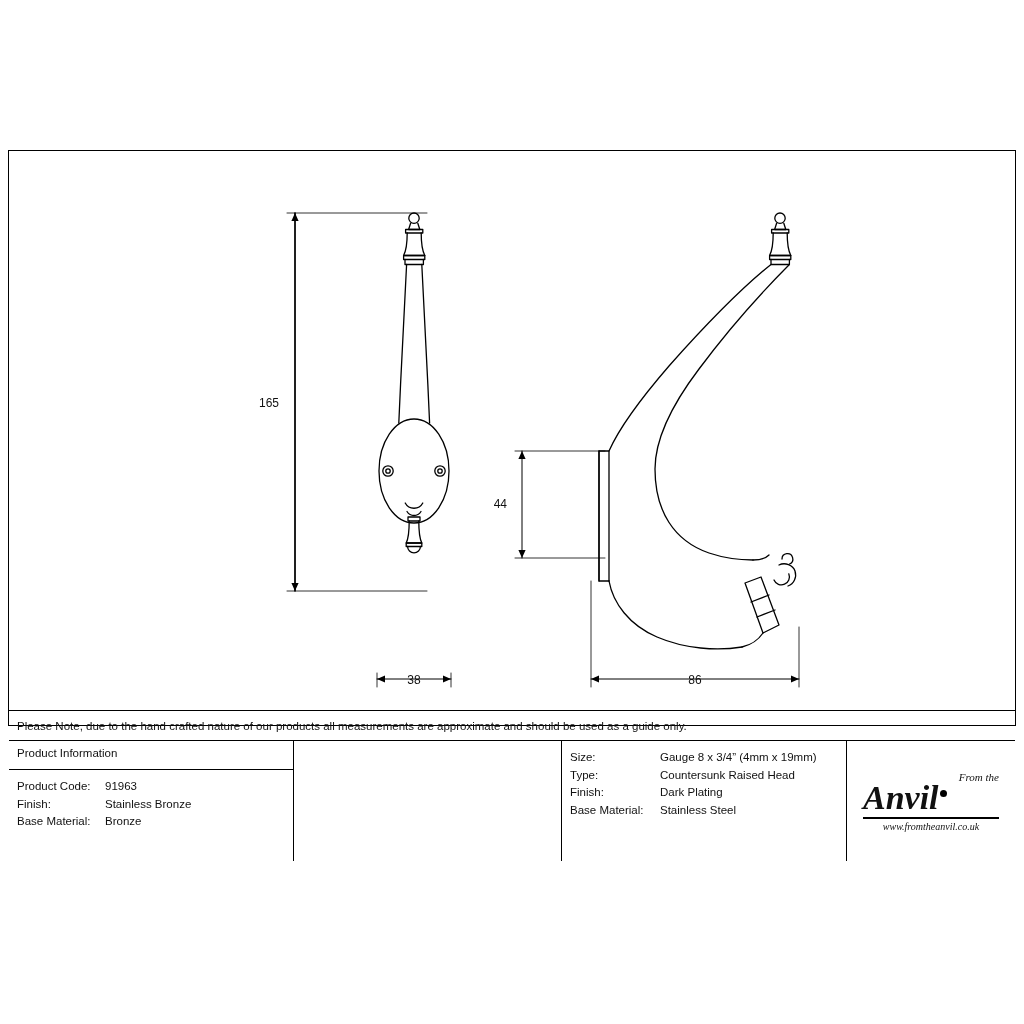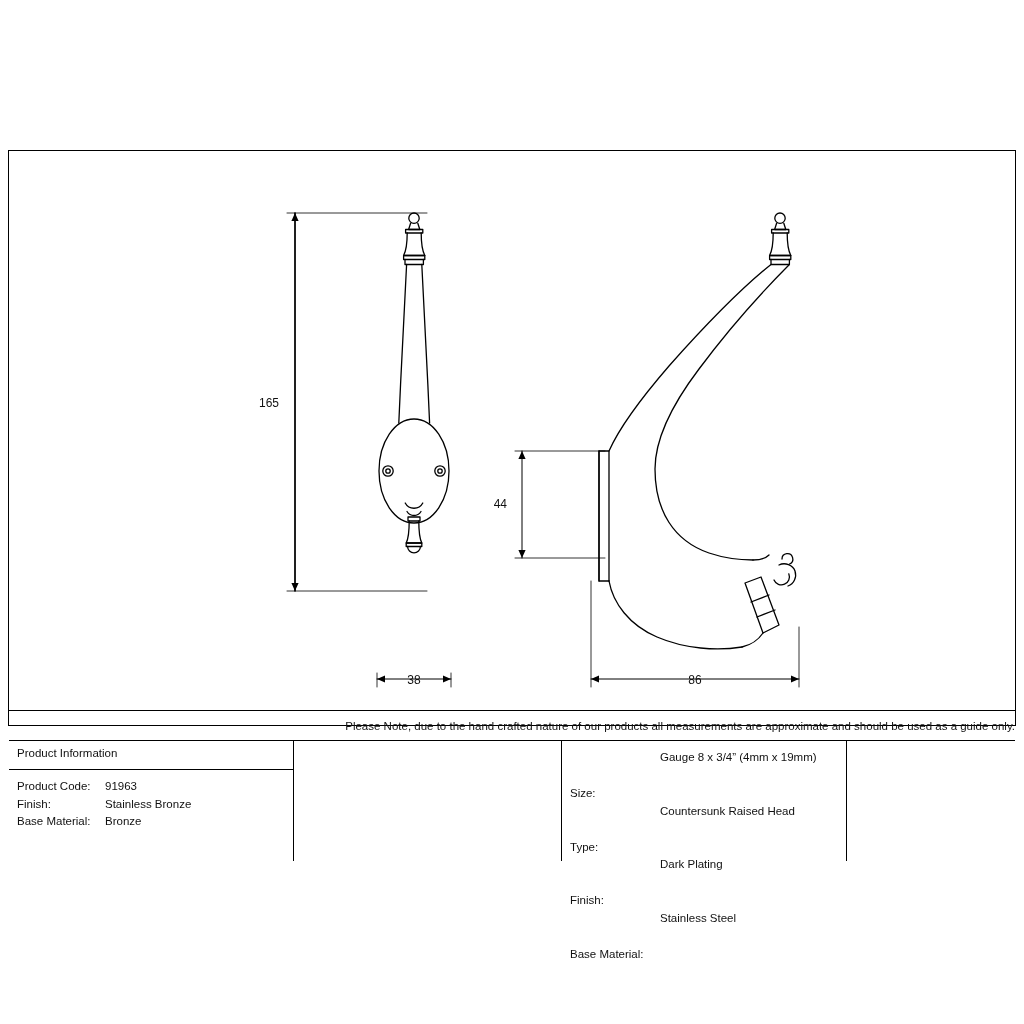--- a/index.html
+++ b/index.html
@@ -38,21 +38,20 @@
     position: absolute;
     left: 0;
     top: 560px;
     width: 1006px;
     height: 30px;
     box-sizing: border-box;
     border-bottom: 1px solid #000;
     display: flex;
     align-items: center;
     padding-left: 8px;
-    justify-content: flex-end;
   }
   #note-row .note-text {
     font-size: 11.5px;
     color: #111;
   }
   #info-row {
     position: absolute;
     left: 0;
     top: 590px;
     width: 1006px;
@@ -84,21 +83,20 @@
   .kv {
     display: flex;
   }
   .kv .k {
     width: 88px;
     flex: 0 0 88px;
   }
   .col-fixing .kv .k {
     width: 90px;
     flex: 0 0 90px;
-    margin-top: 36px;
   }
   .plain-line {
     font-size: 11.5px;
     line-height: 17.5px;
   }
   
   .col-logo .logo-wrap {
     position: absolute;
     left: 0;
     top: 0;
@@ -308,15 +306,25 @@
           <span class="k">Finish:</span>
           <span class="v">Dark Plating</span>
         </div>
         <div class="kv">
           <span class="k">Base Material:</span>
           <span class="v">Stainless Steel</span>
         </div>
       </div>
     </div>
 
+    <div class="info-col col-logo">
+      <div class="logo-wrap">
+        <div class="logo-inner">
+          <div class="logo-fromthe">From the</div>
+          <div class="logo-anvil"><span>Anvil</span><span class="logo-dot"></span></div>
+          <div class="logo-rule"></div>
+          <div class="logo-url">www.fromtheanvil.co.uk</div>
+        </div>
+      </div>
+    </div>
 
   </div>
 </div>
 
 </body></html>

